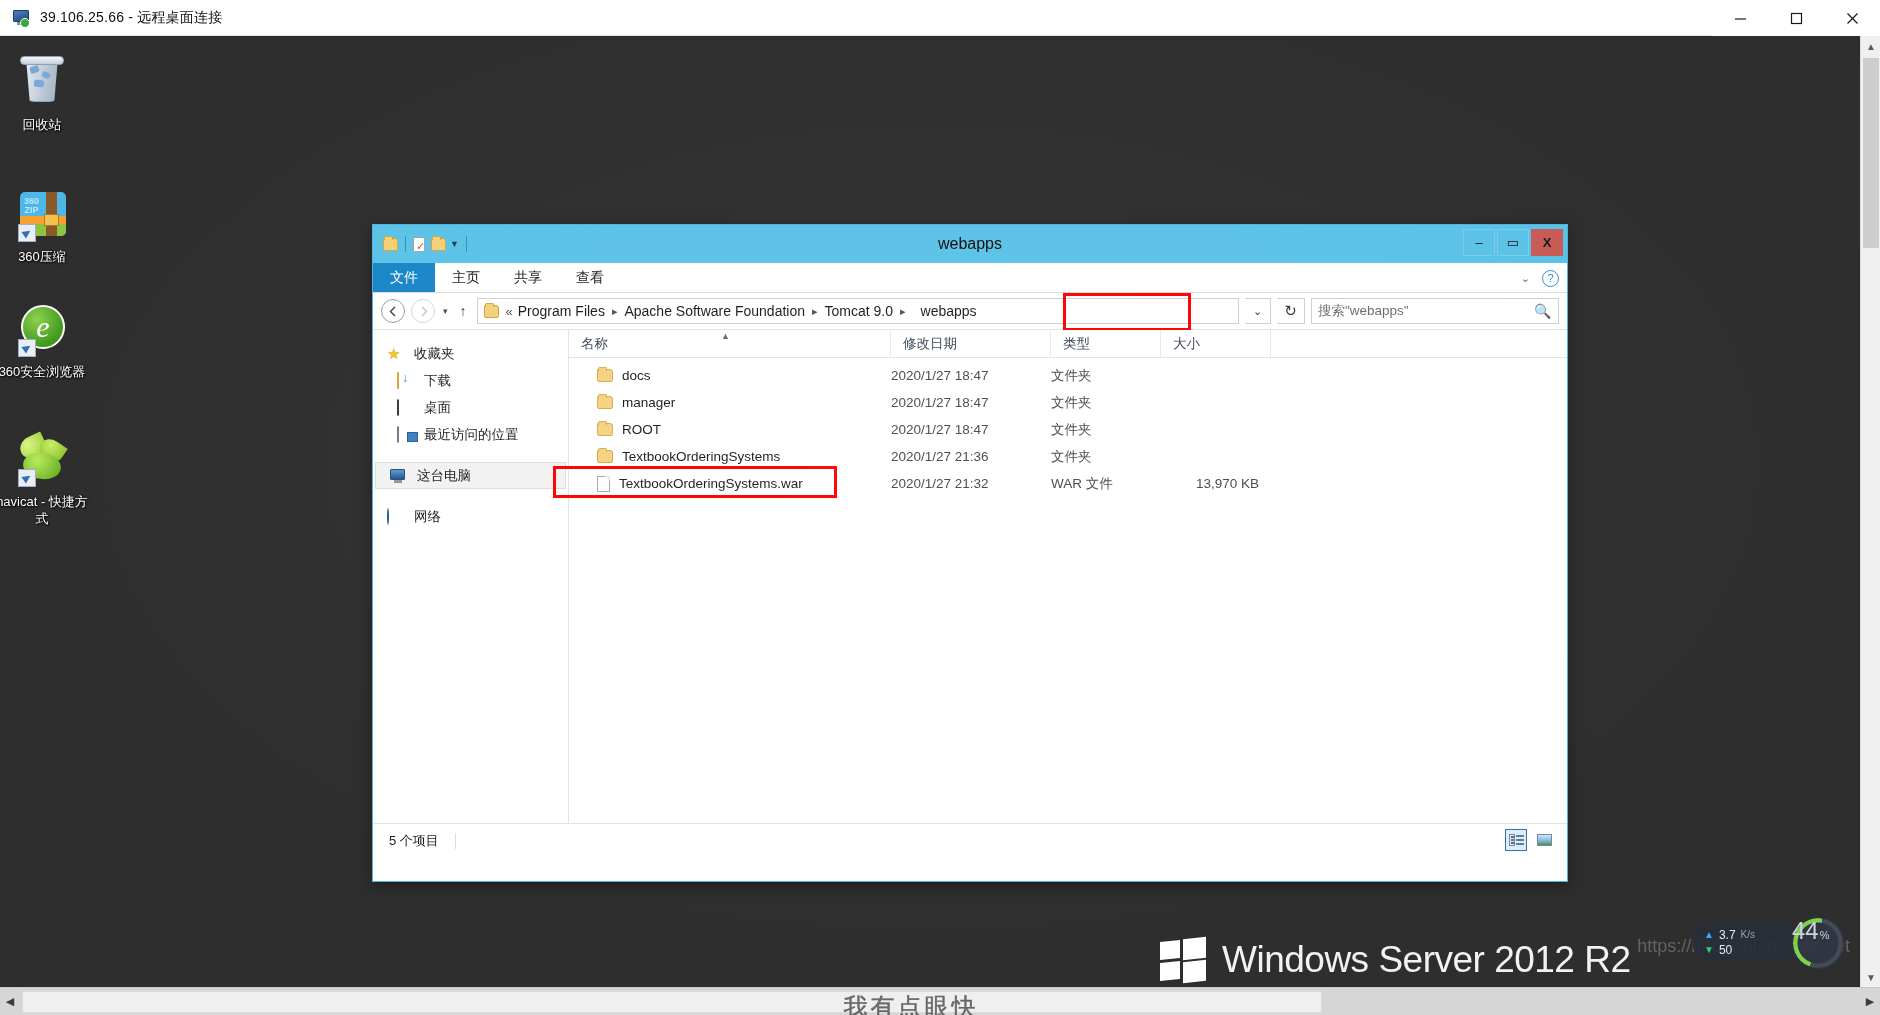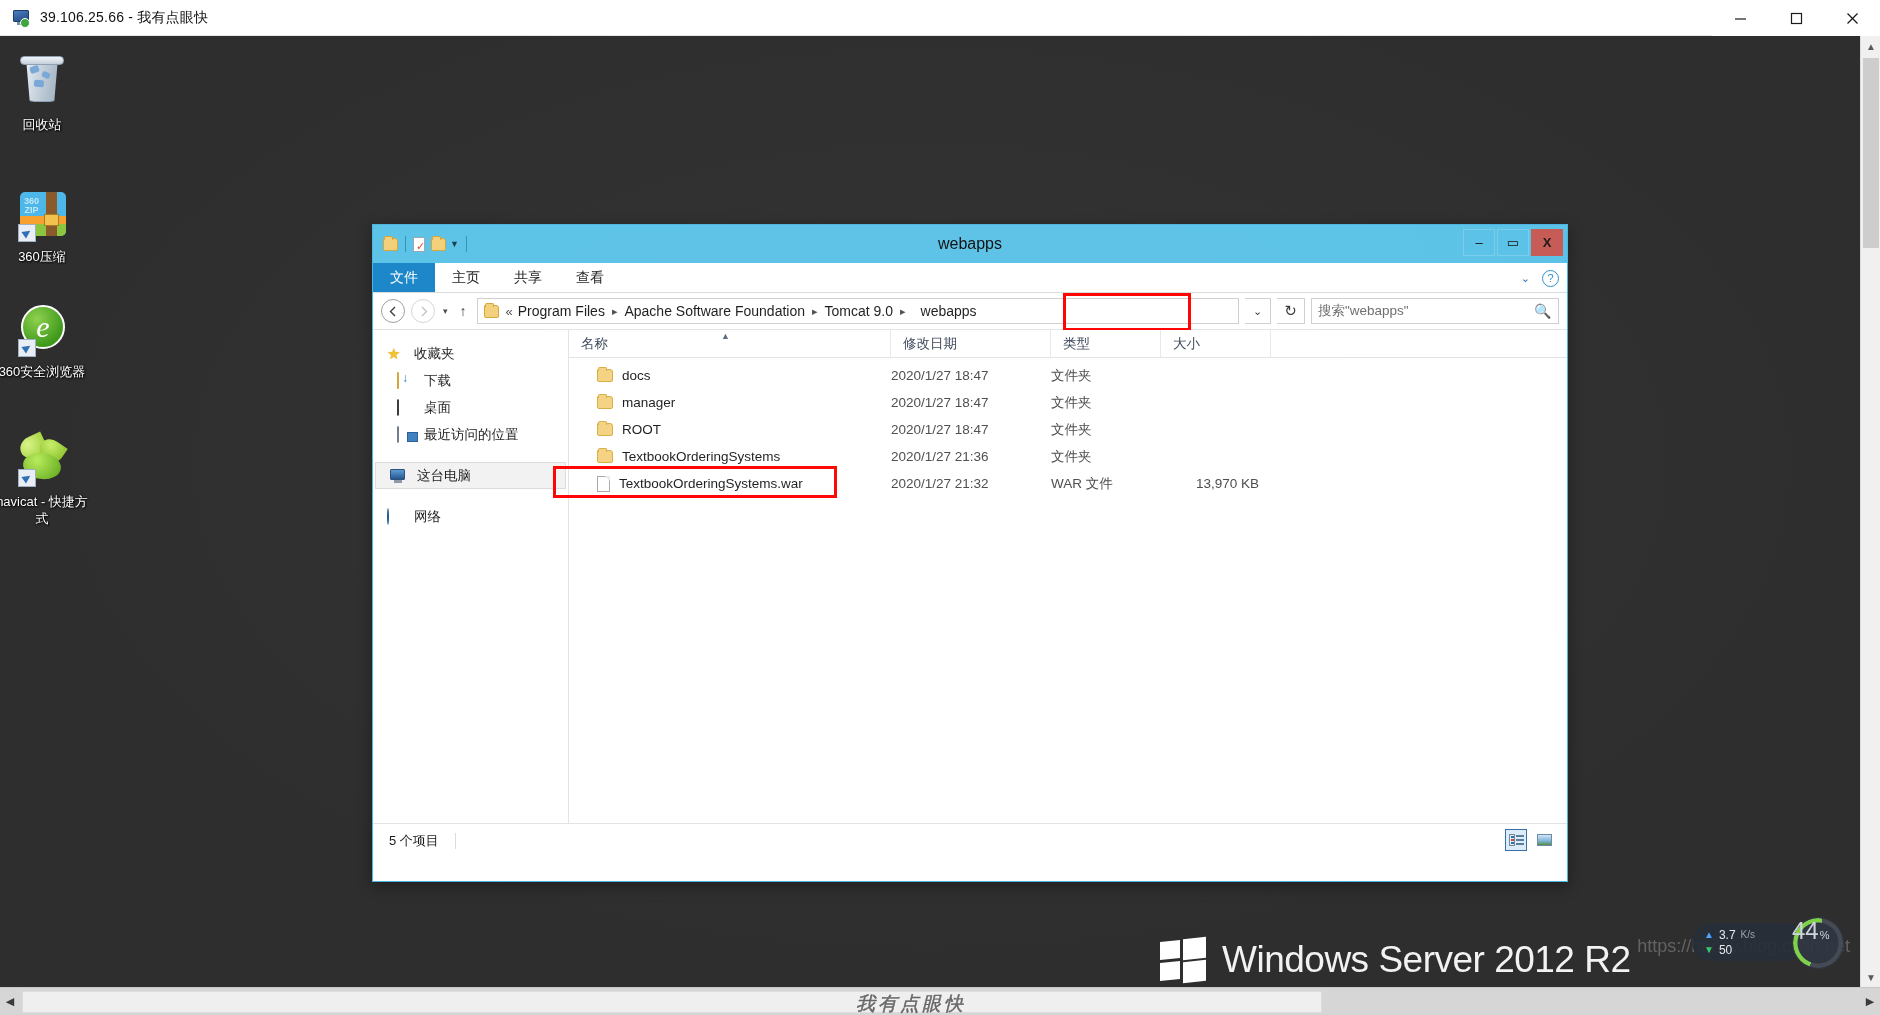--- a/index.html
+++ b/index.html
@@ -78,22 +78,22 @@
     color:#3a3a3a; font-size:11px;
   }
   #rdp-hscroll .htrack { flex:1; height:26px; position:relative; }
   #rdp-hscroll .hthumb {
     position:absolute; left:2px; top:2px; width:1300px; height:22px; background:#efefef;
     border:1px solid #dcdcdc;
   }
   #taskbar-caption {
     position:absolute; left:0; bottom:0; width:1822px; height:28px;
     display:flex; align-items:flex-start; justify-content:center;
-    font-size:19px; color:#555; letter-spacing:3px;
-    -webkit-text-stroke: 0.4px #444; overflow:hidden;font-style:italic;
+    font-size:24px; color:#555; letter-spacing:3px;
+    -webkit-text-stroke: 0.4px #444; overflow:hidden;
   }
   #taskbar-caption span { margin-top:4px; opacity:.85; }
 
   
   .dicon {
     position: absolute; width: 92px; text-align: center; cursor: default;
   }
   .dicon .glyph { width: 92px; height: 56px; position: relative; margin: 0 auto; }
   .dicon .label {
     margin-top: 6px; font-size: 13px; color: #fff; line-height: 17px;
@@ -368,21 +368,21 @@
 <body>
 
 <div id="rdp-window">
 
   <div id="rdp-titlebar">
     <div id="rdp-title-icon">
       <div class="mon"></div>
         <div class="base"></div>
         <div class="chk"></div>
     </div>
-    <div id="rdp-title-text">39.106.25.66 - 我有点眼快</div>
+    <div id="rdp-title-text">39.106.25.66 - 远程桌面连接</div>
     <div class="rdp-ctrl-group">
       <div class="rdp-ctrl">
         <svg width="13" height="13" viewBox="0 0 13 13">
             <line x1="1" y1="7" x2="12" y2="7" stroke="#1b1b1b" stroke-width="1.2"></line>
           </svg>
       </div>
       <div class="rdp-ctrl">
         <svg width="13" height="13" viewBox="0 0 13 13">
             <rect x="1.5" y="1.5" width="10" height="10" fill="none" stroke="#1b1b1b" stroke-width="1.2"></rect>
           </svg>

